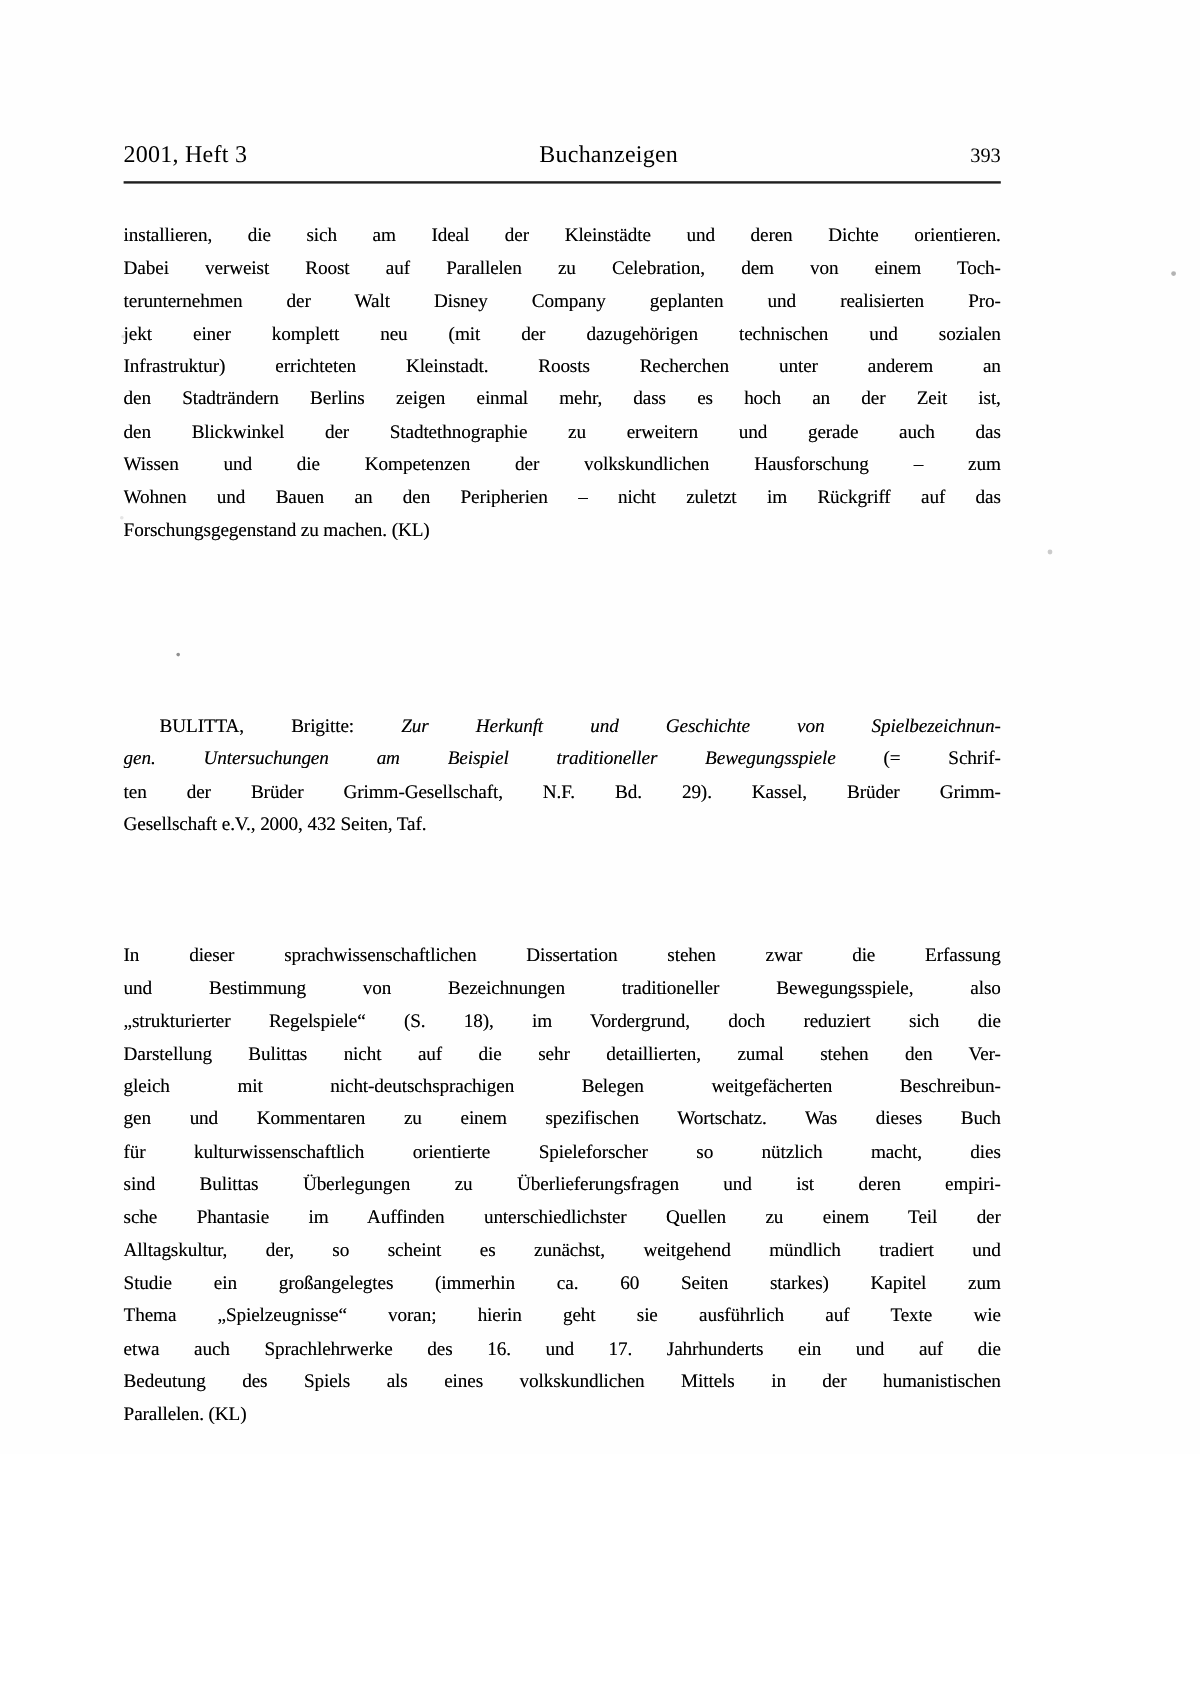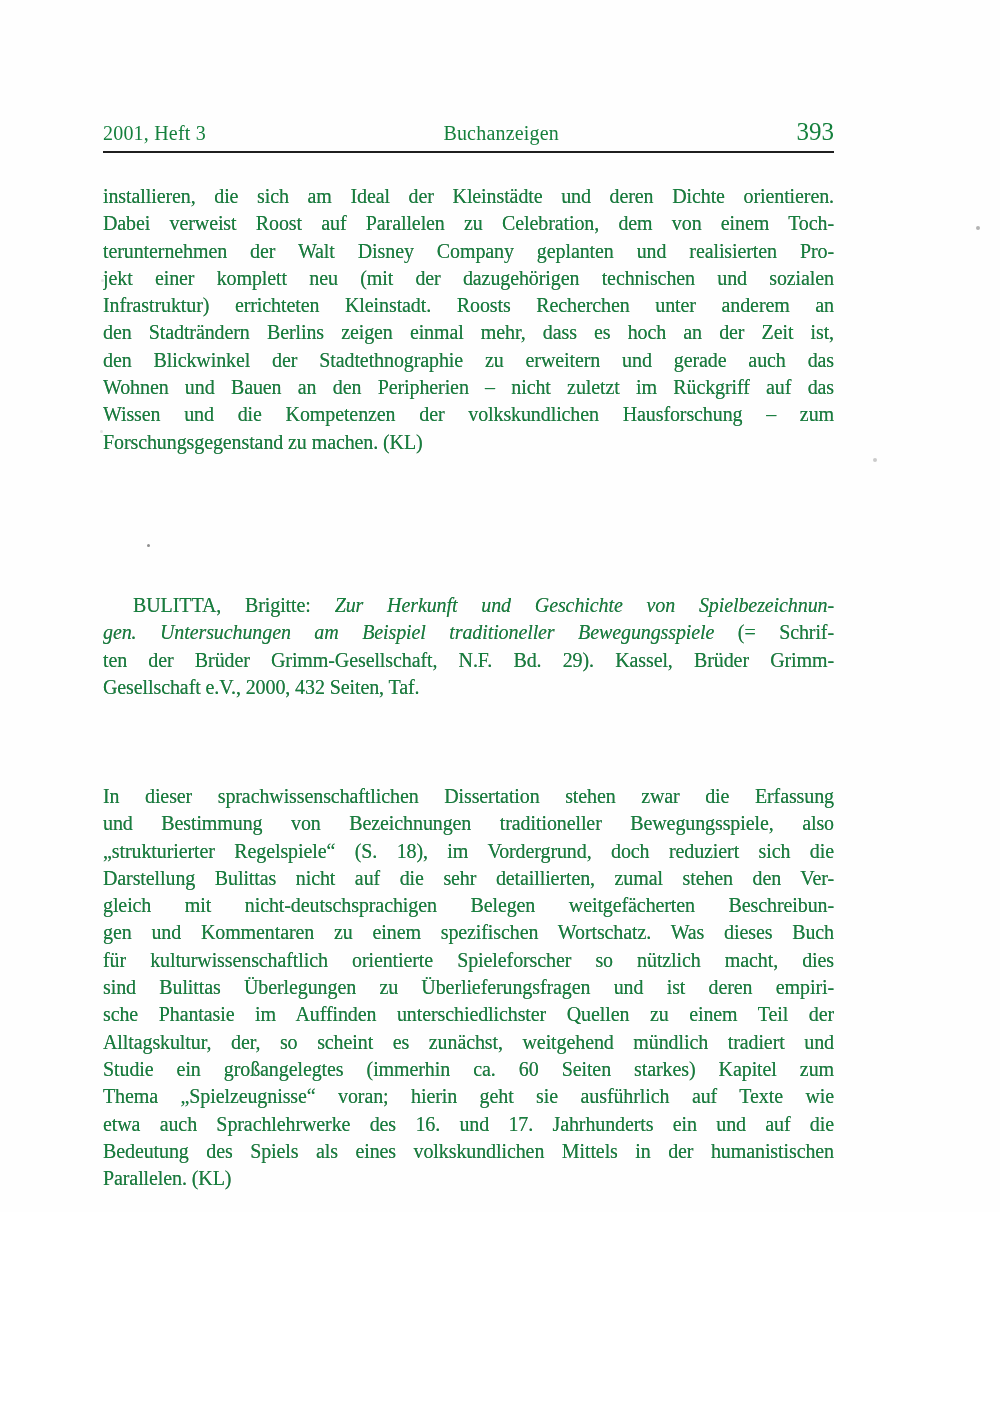--- a/index.html
+++ b/index.html
@@ -7,50 +7,50 @@
     padding: 0;
     background: #ffffff;
   }
   .page {
     position: relative;
     width: 1000px;
     height: 1212px;
     background: #fefefe;
     overflow: hidden;
     font-family: "Liberation Serif", "DejaVu Serif", serif;
-    color: #15803d;
+    color: #000000;
   }
   
   .running-head {
     position: absolute;
     left: 103px;
     top: 118px;
     width: 731px;
     display: flex;
     justify-content: space-between;
     align-items: baseline;
     font-size: 20px;
   }
   .running-head .issue { letter-spacing: 0.2px; }
   .running-head .section { letter-spacing: 0.2px; }
-  .running-head .folio { font-size: 25px; }
+  .running-head .folio { font-size: 17px; }
   .head-rule {
     position: absolute;
     left: 103px;
     top: 151px;
     width: 731px;
     height: 2px;
     background: #1f1f1f;
   }
   
   .textblock {
     position: absolute;
     left: 103px;
     width: 731px;
-    font-size: 20px;
+    font-size: 16px;
     line-height: 27.3px;
     letter-spacing: -0.1px;
     text-shadow: 0 0 0.5px rgba(20,20,20,0.55);
   }
   .textblock .line {
     text-align: justify;
     text-align-last: justify;
     white-space: normal;
     overflow: hidden;
     height: 27.3px;
@@ -99,22 +99,22 @@
   <div class="head-rule"></div>
 
   <div class="textblock" id="para-roost">
       <div class="line"><span>installieren, die sich am Ideal der Kleinstädte und deren Dichte orientieren.</span></div>
       <div class="line"><span>Dabei verweist Roost auf Parallelen zu Celebration, dem von einem Toch-</span></div>
       <div class="line"><span>terunternehmen der Walt Disney Company geplanten und realisierten Pro-</span></div>
       <div class="line"><span>jekt einer komplett neu (mit der dazugehörigen technischen und sozialen</span></div>
       <div class="line"><span>Infrastruktur) errichteten Kleinstadt. Roosts Recherchen unter anderem an</span></div>
       <div class="line"><span>den Stadträndern Berlins zeigen einmal mehr, dass es hoch an der Zeit ist,</span></div>
       <div class="line"><span>den Blickwinkel der Stadtethnographie zu erweitern und gerade auch das</span></div>
+      <div class="line"><span>Wissen und die Kompetenzen der volkskundlichen Hausforschung – zum</span></div>
       <div class="line"><span>Wohnen und Bauen an den Peripherien – nicht zuletzt im Rückgriff auf das</span></div>
-      <div class="line"><span>Wissen und die Kompetenzen der volkskundlichen Hausforschung – zum</span></div>
       <div class="line last"><span>Forschungsgegenstand zu machen. (KL)</span></div>
     </div>
 
   <div class="textblock" id="biblio-entry">
       <div class="line indent"><span>BULITTA, Brigitte: </span><span style="font-style: italic;">Zur Herkunft und Geschichte von Spielbezeichnun-</span></div>
       <div class="line"><span style="font-style: italic;">gen. Untersuchungen am Beispiel traditioneller Bewegungsspiele</span><span> (= Schrif-</span></div>
       <div class="line"><span>ten der Brüder Grimm-Gesellschaft, N.F. Bd. 29). Kassel, Brüder Grimm-</span></div>
       <div class="line last"><span>Gesellschaft e.V., 2000, 432 Seiten, Taf.</span></div>
     </div>
 

